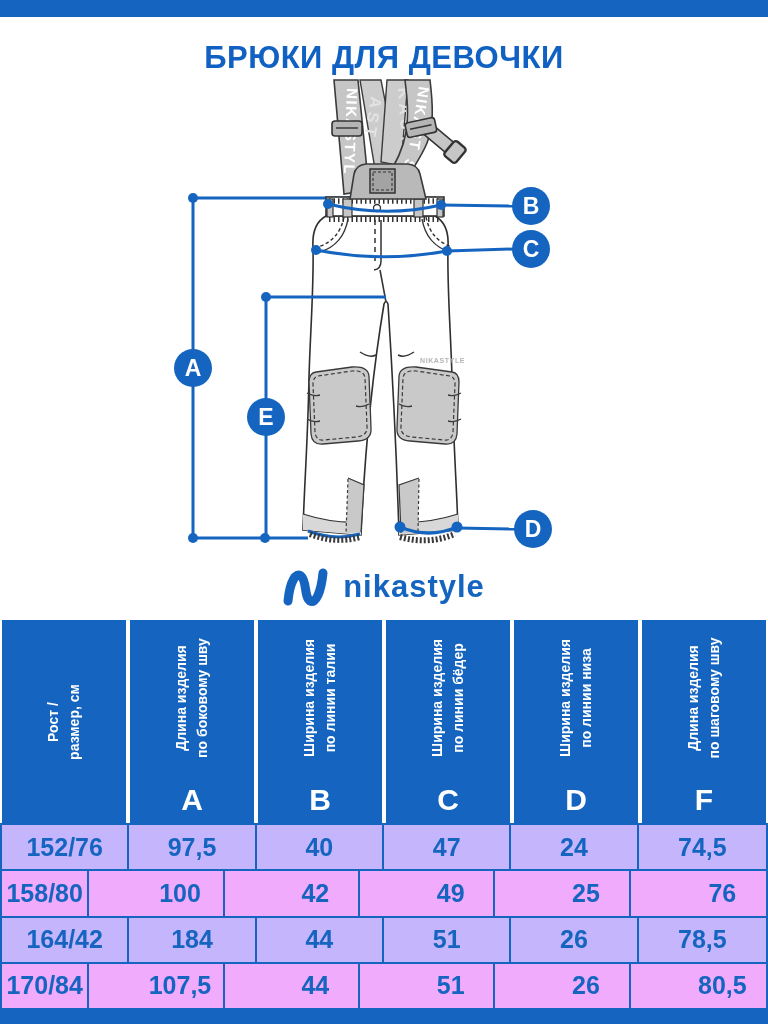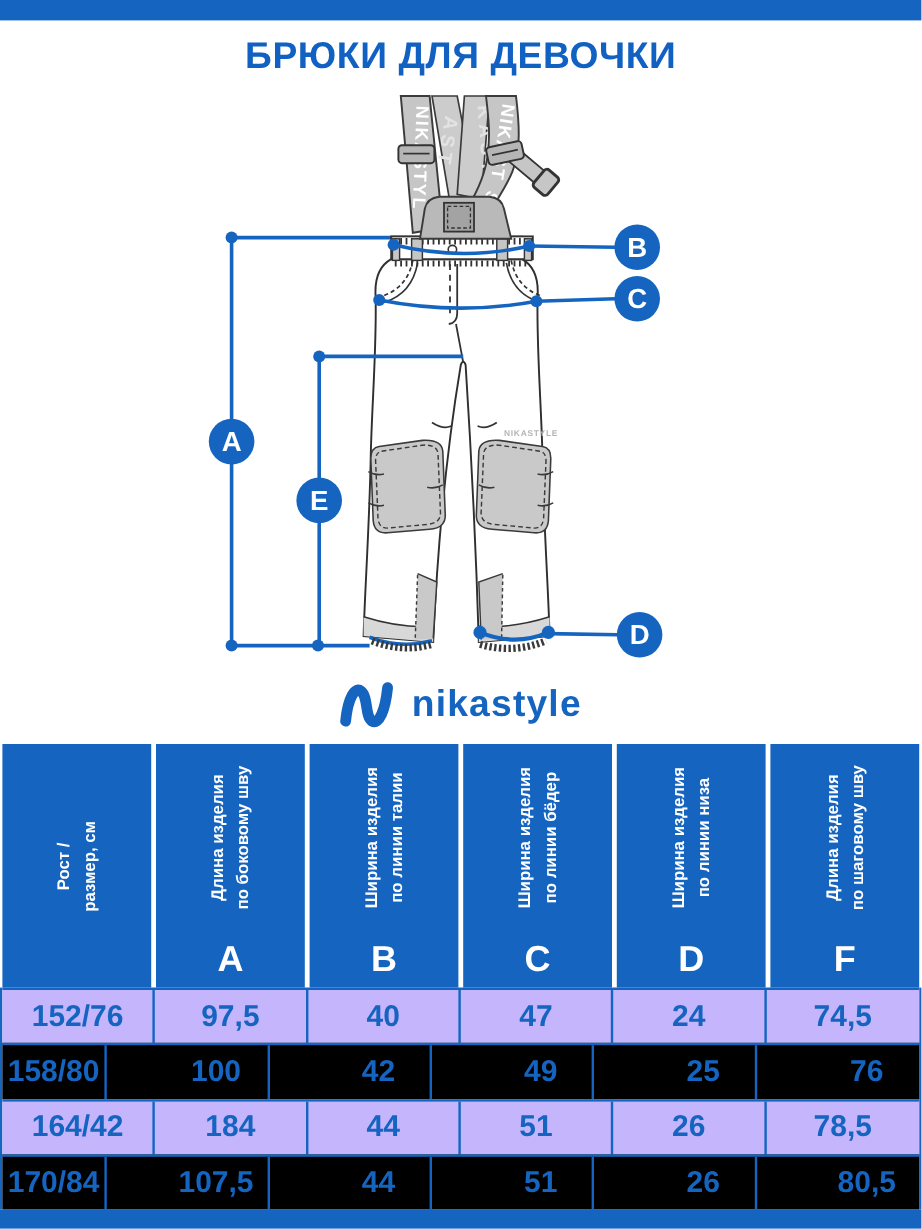--- a/index.html
+++ b/index.html
@@ -9,21 +9,21 @@
     font-family: "Liberation Sans", sans-serif;
     background: #ffffff;
     overflow: hidden;
   }
   .topbar, .bottombar {
     position: absolute; left:0; width:768px; background:#1565c0;
   }
   .topbar { top:0; height:17px; }
   .bottombar { top:1008px; height:16px; }
   .page-title {
-    position:absolute; top:29px; left:0; width:768px;
+    position:absolute; top:40px; left:0; width:768px;
     text-align:center; font-size:31px; font-weight:bold;
     color:#1161c3; letter-spacing:0.5px;
   }
   svg.diagram { position:absolute; top:0; left:0; }
   .logo {
     position:absolute; top:563px; left:0; width:768px; height:48px;
     display:flex; align-items:center; justify-content:center; gap:14px;
   }
   .logo-text {
     color:#1565c0; font-size:31px; font-weight:bold; letter-spacing:1px;
@@ -48,21 +48,21 @@
     color:#fff; font-size:30px; font-weight:bold;
   }
   .tbody {
     height:185px; display:flex; flex-direction:column;
     border-left:2px solid #1565c0; border-right:2px solid #1565c0;
   }
   .trow {
     flex:1; display:grid; grid-template-columns:repeat(6,1fr);
     border-top:2px solid #1565c0; background:#c4b5fd;
   }
-  .trow.alt { background:#000000;gap:48px; }
+  .trow.alt { background:#f0abfc;gap:48px; }
   .td {
     display:flex; align-items:center; justify-content:center;
     font-weight:bold; font-size:25px; color:#1565c0;
     border-right:2px solid #1565c0;
   }
   .td:last-child { border-right:none; }
 </style>
 </head>
 <body>
 

